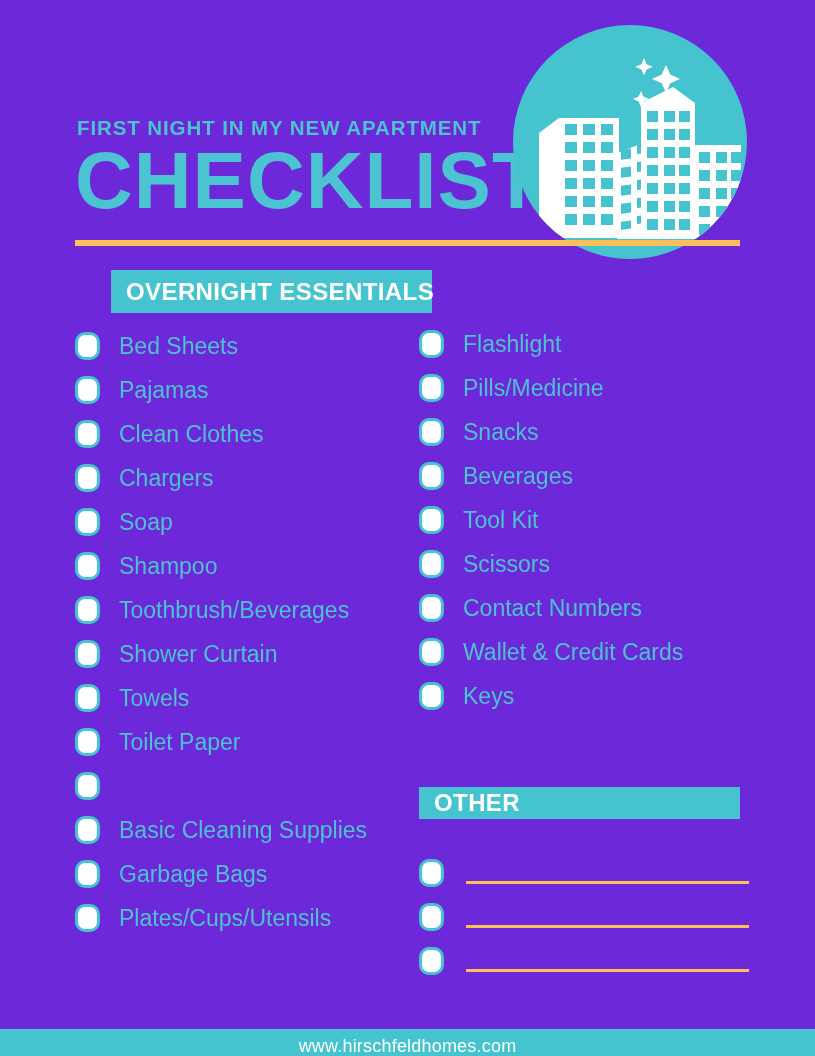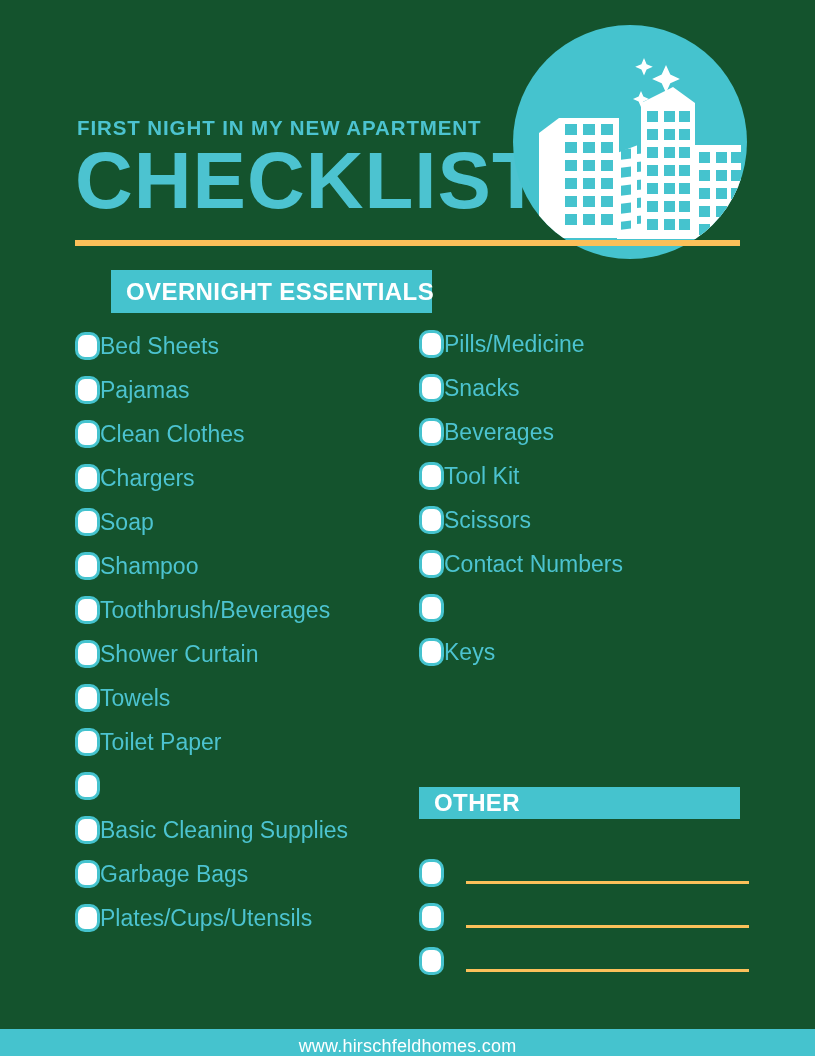--- a/index.html
+++ b/index.html
@@ -13,21 +13,21 @@
     height: 1056px;
     position: relative;
     overflow: hidden;
     font-family: "Liberation Sans", sans-serif;
     -webkit-font-smoothing: antialiased;
   }
 
   .page {
     position: absolute;
     inset: 0;
-    background: #14532d;
+    background: #6d28d9;
   }
 
   
   .header {
     position: absolute;
     left: 0; top: 0;
     width: 815px;
     height: 250px;
   }
 
@@ -123,20 +123,21 @@
     flex: 0 0 auto;
     width: 25px;
     height: 28px;
     border: 3px solid #45c3ce;
     border-radius: 10px;
     box-sizing: border-box;
     background: #ffffff;
   }
 
   .item-label {
+    margin-left: 19px;
     font-size: 23px;
     color: #4cc3d0;
     line-height: 1;
     white-space: nowrap;
   }
 
   
   #other-lines {
     position: absolute;
     left: 419px;
@@ -358,20 +359,24 @@
       </div>
       <div class="item">
         <div class="checkbox"></div>
         <span class="item-label">Plates/Cups/Utensils</span>
       </div>
     </div>
 
   <div class="col" id="col-right">
       <div class="item">
         <div class="checkbox"></div>
+        <span class="item-label">Flashlight</span>
+      </div>
+      <div class="item">
+        <div class="checkbox"></div>
         <span class="item-label">Pills/Medicine</span>
       </div>
       <div class="item">
         <div class="checkbox"></div>
         <span class="item-label">Snacks</span>
       </div>
       <div class="item">
         <div class="checkbox"></div>
         <span class="item-label">Beverages</span>
       </div>
@@ -382,20 +387,21 @@
       <div class="item">
         <div class="checkbox"></div>
         <span class="item-label">Scissors</span>
       </div>
       <div class="item">
         <div class="checkbox"></div>
         <span class="item-label">Contact Numbers</span>
       </div>
       <div class="item">
         <div class="checkbox"></div>
+        <span class="item-label">Wallet &amp; Credit Cards</span>
       </div>
       <div class="item">
         <div class="checkbox"></div>
         <span class="item-label">Keys</span>
       </div>
     </div>
 
   <div class="band" id="band-other">
     <span class="band-label">OTHER</span>
   </div>

